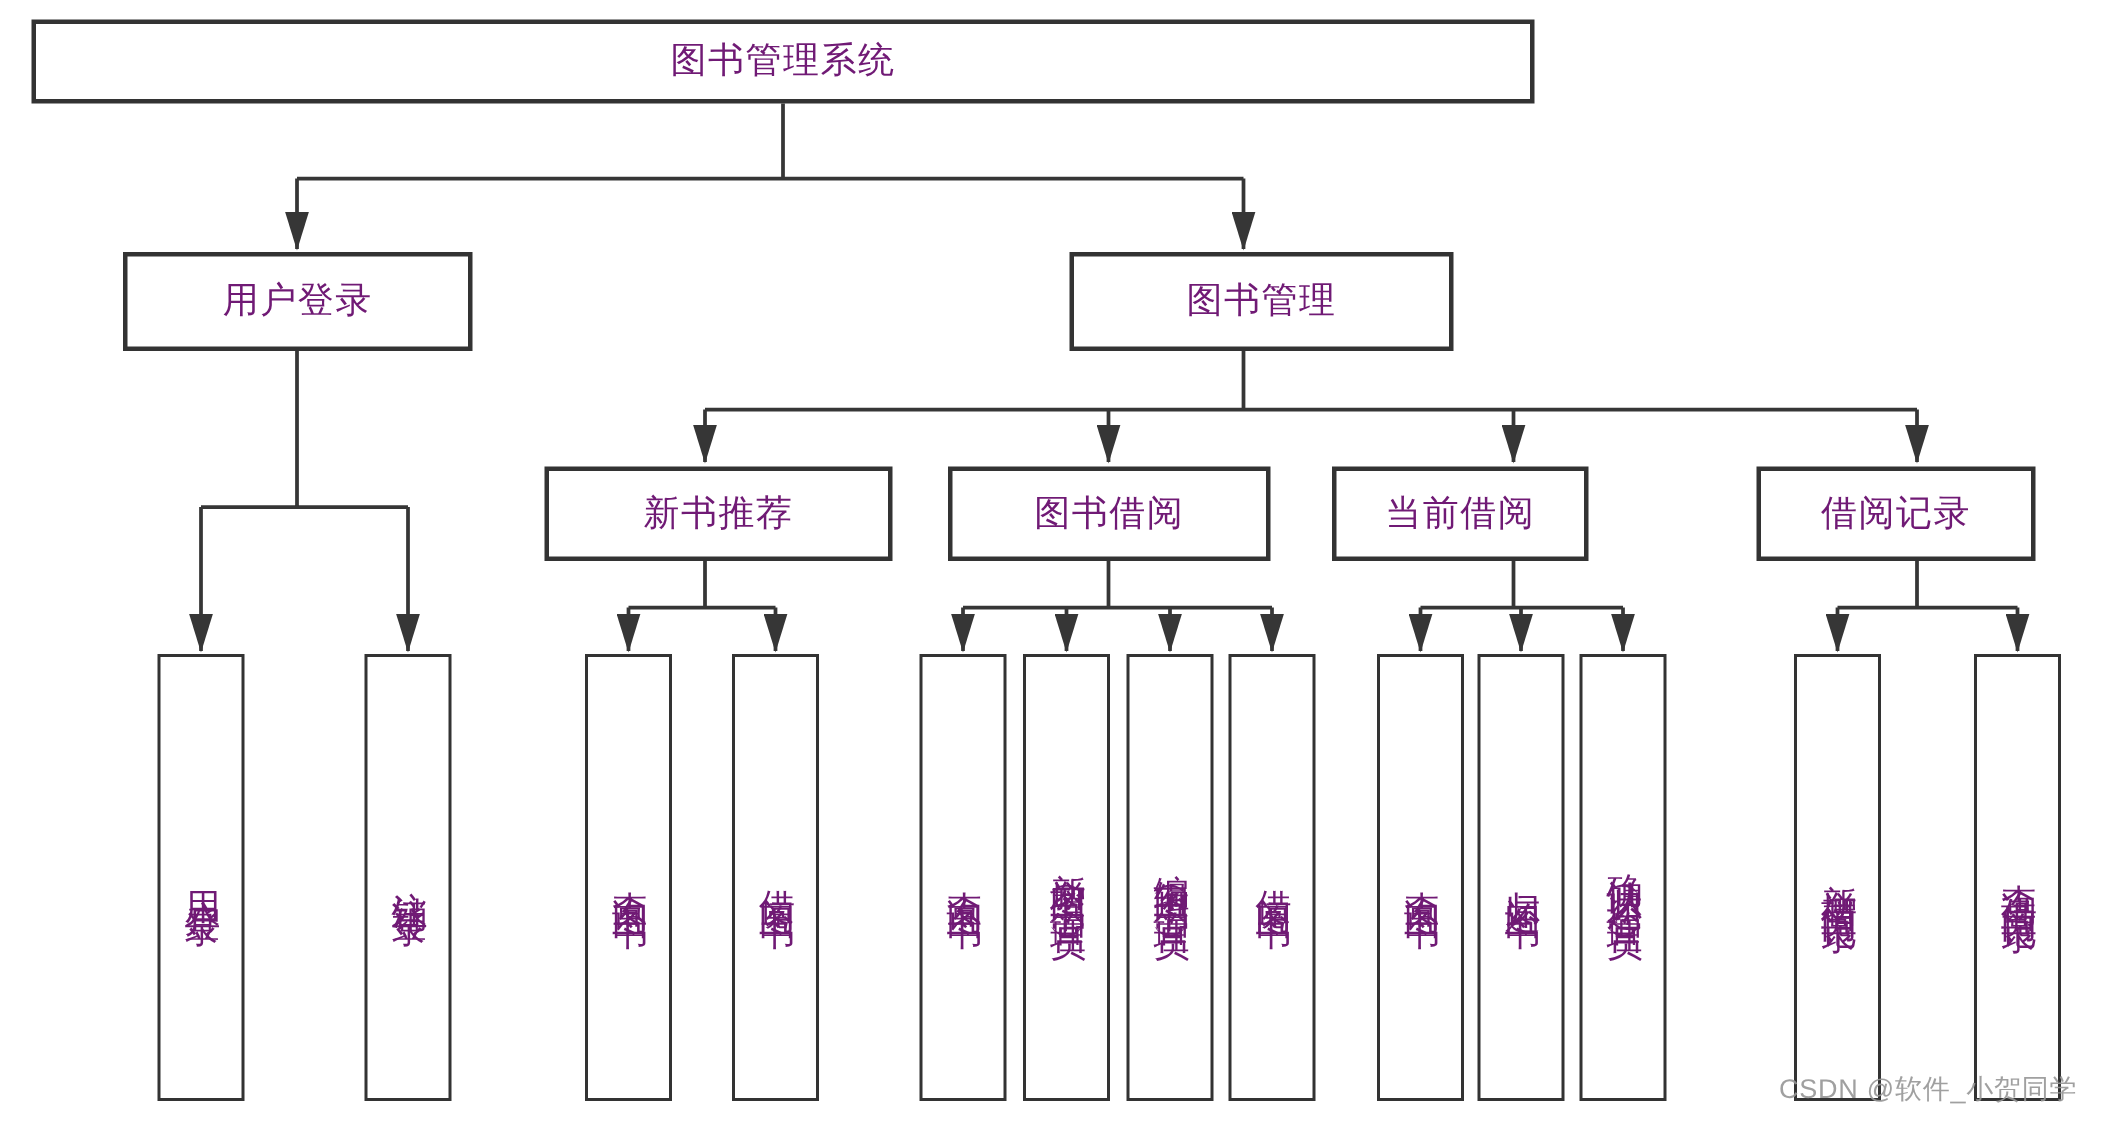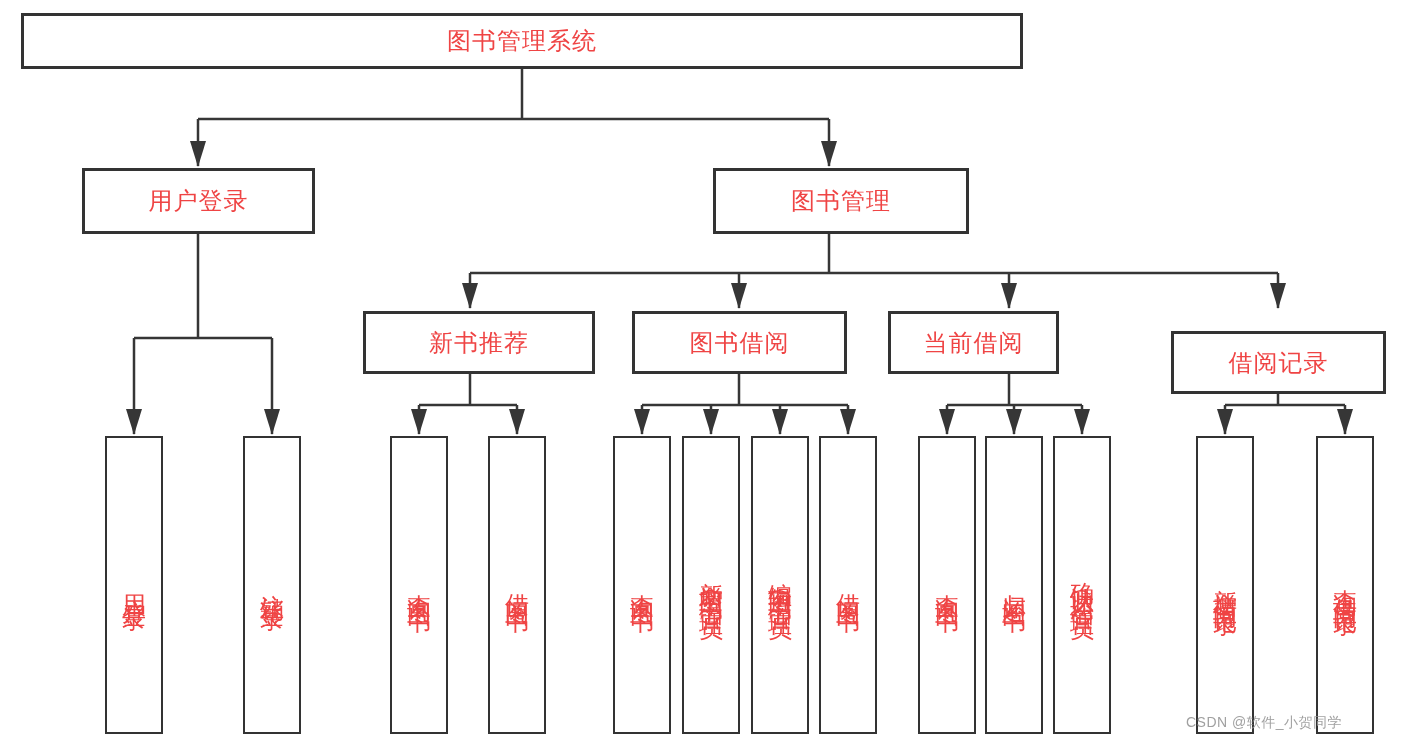--- a/index.html
+++ b/index.html
@@ -10,21 +10,21 @@
     background: #ffffff;
     font-family: "Liberation Sans", "DejaVu Sans", sans-serif;
     overflow: hidden;
   }
   #wires { position: absolute; left: 0; top: 0; z-index: 1; }
   .box {
     position: absolute;
     box-sizing: border-box;
     background: #ffffff;
     border: 3px solid #333333;
-    color: #ef4444;
+    color: #701a75;
     display: flex;
     align-items: center;
     justify-content: center;
     z-index: 2;
   }
   .h-label {
     font-size: 24px;
     letter-spacing: 1px;
     white-space: nowrap;
     line-height: 1;
@@ -40,41 +40,41 @@
   }
   
   #b-root    { left: 21px;  top: 13px;  width: 1002px; height: 56px; }
   
   #b-login   { left: 82px;  top: 168px; width: 233px;  height: 66px; }
   #b-mgmt    { left: 713px; top: 168px; width: 256px;  height: 66px; }
   
   #b-new     { left: 363px;  top: 311px; width: 232px; height: 63px; }
   #b-borrow  { left: 632px;  top: 311px; width: 215px; height: 63px; }
   #b-current { left: 888px;  top: 311px; width: 171px; height: 63px; }
-  #b-records { left: 1171px; top: 311px; width: 215px; height: 63px; margin-top: 20px; }
+  #b-records { left: 1171px; top: 311px; width: 186px; height: 63px; }
   
   .leaf { top: 436px; width: 58px; height: 298px; }
   #lf-login-0   { left: 105px; }
   #lf-login-1   { left: 243px; }
   #lf-new-0     { left: 390px; }
   #lf-new-1     { left: 488px; }
   #lf-borrow-0  { left: 613px; }
   #lf-borrow-1  { left: 682px; }
   #lf-borrow-2  { left: 751px; }
   #lf-borrow-3  { left: 819px; }
   #lf-current-0 { left: 918px; }
   #lf-current-1 { left: 985px; }
   #lf-current-2 { left: 1053px; }
   #lf-records-0 { left: 1196px; }
   #lf-records-1 { left: 1316px; }
   #watermark {
     position: absolute;
     left: 1186px;
     top: 714px;
-    font-size: 14px;
+    font-size: 18px;
     letter-spacing: 0.5px;
     color: rgba(150, 150, 150, 0.9);
     z-index: 3;
     white-space: nowrap;
   }
 </style>
 </head>
 <body>
 
 <div id="stage">

